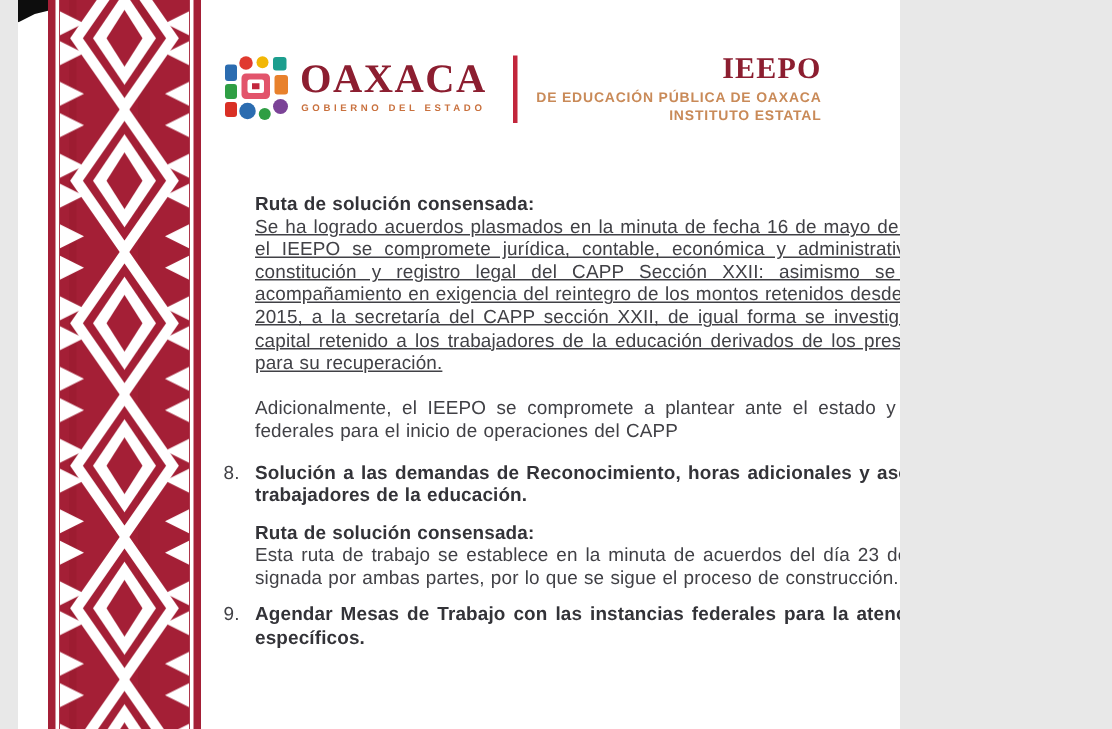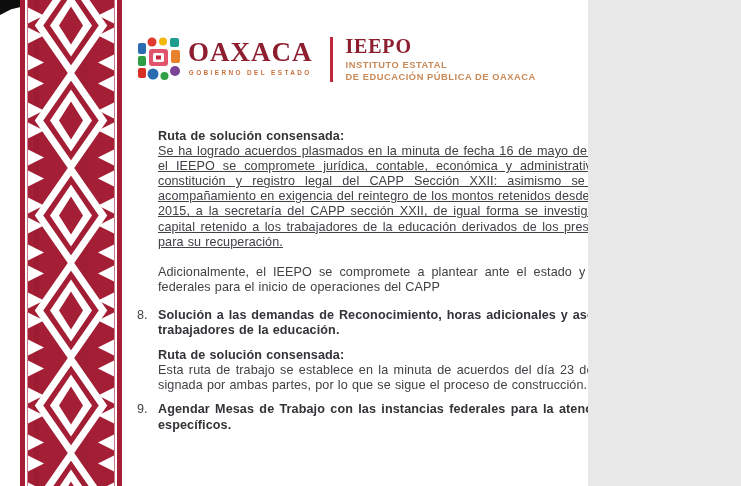--- a/index.html
+++ b/index.html
@@ -12,20 +12,21 @@
     --bold_text:#333338;
   }
   *{box-sizing:border-box;}
   html,body{margin:0;padding:0;background:#e8e8e8;}
   .page{
     position:relative;
     width:588px;height:486px;
     background:#ffffff;
     overflow:hidden;
     font-family:"Liberation Sans", sans-serif;
+    margin-left:12px;
   }
   
   .scan-artifact{
     position:absolute;left:0;top:0;width:40px;height:15px;
     background:#0d0d0d;
     clip-path:polygon(0 0,100% 0,62% 40%,28% 62%,0 100%);
   }
   
   .pattern-strip{
     position:absolute;left:20px;top:0;width:102px;height:486px;
@@ -44,21 +45,21 @@
   }
   .brand-subtitle{
     font-size:6.4px;font-weight:bold;
     color:var(--subtitle_orange);
     letter-spacing:2.4px;text-align:center;margin-top:3px;white-space:nowrap;
   }
   .header-divider{
     width:3px;height:45px;background:var(--divider_red);
     margin:1px 13px 0 17px;flex:0 0 auto;
   }
-  .org-block{padding-top:0;}
+  .org-block{padding-top:0;text-align:right;}
   .org-name{
     font-family:"Liberation Serif", serif;
     font-weight:bold;font-size:20px;line-height:21px;
     color:var(--brand_maroon);letter-spacing:0.8px;
   }
   .org-line{
     font-size:9.3px;font-weight:bold;
     color:var(--accent_orange);
     letter-spacing:0.55px;margin-top:2.5px;white-space:nowrap;
   }
@@ -141,22 +142,22 @@
       <circle cx="16" cy="38" r="5.5" fill="#2B6CB0"></circle>
       <circle cx="27.5" cy="40" r="4" fill="#2F9E44"></circle>
     </svg>
     <div class="brand-block">
       <div class="brand-name">OAXACA</div>
       <div class="brand-subtitle">GOBIERNO DEL ESTADO</div>
     </div>
     <div class="header-divider"></div>
     <div class="org-block">
       <div class="org-name">IEEPO</div>
+      <div class="org-line">DE EDUCACIÓN PÚBLICA DE OAXACA</div>
       <div class="org-line">INSTITUTO ESTATAL</div>
-      <div class="org-line">DE EDUCACIÓN PÚBLICA DE OAXACA</div>
     </div>
   </div>
 
   <div class="content">
 
     <div class="sec-heading">Ruta de solución consensada:</div>
     <p class="mb-lg">Se ha logrado acuerdos plasmados en la minuta de fecha 16 de mayo de 2023 por el cual el IEEPO se compromete jurídica, contable, económica y administrativamente para la constitución y registro legal del CAPP Sección XXII: asimismo se compromete al acompañamiento en exigencia del reintegro de los montos retenidos desde el 20 de julio de 2015, a la secretaría del CAPP sección XXII, de igual forma se investigue e informe del capital retenido a los trabajadores de la educación derivados de los prestamos otorgados para su recuperación.</p>
     <p class="mb-md">Adicionalmente, el IEEPO se compromete a plantear ante el estado y la federación el federales para el inicio de operaciones del CAPP</p>
 
     <div class="list-item mb-sm">

